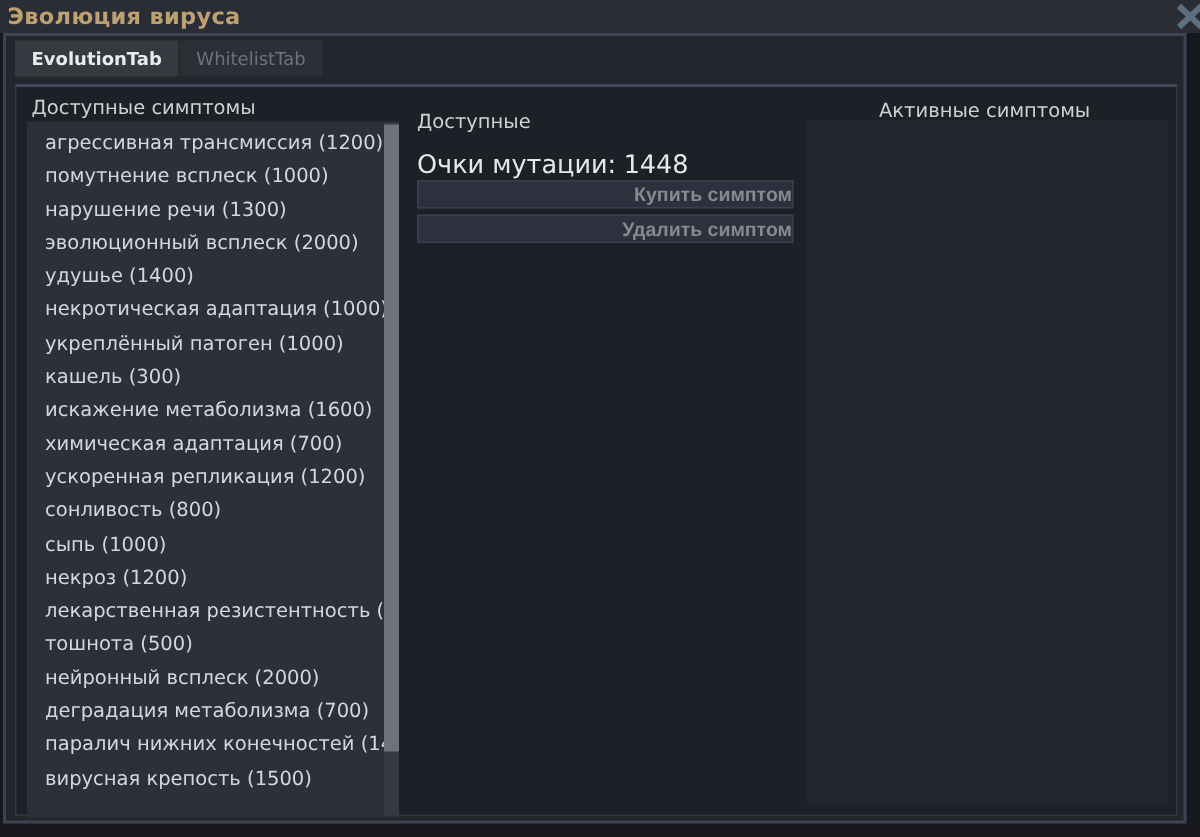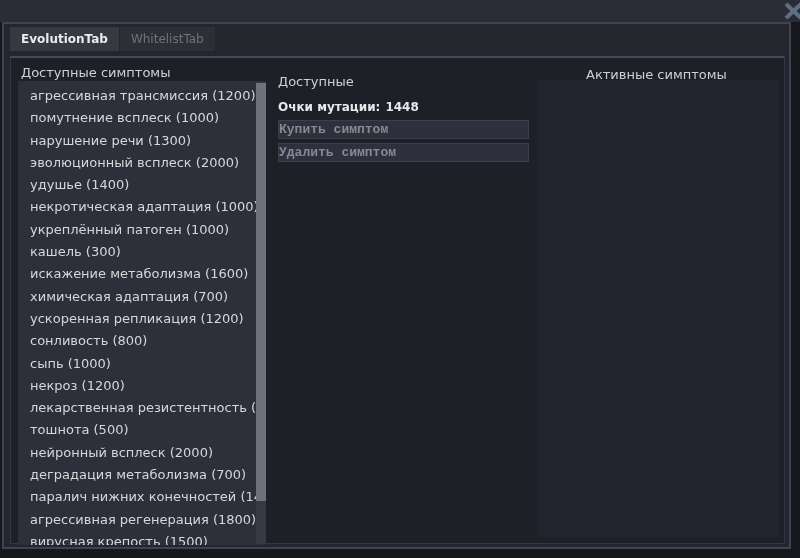--- a/index.html
+++ b/index.html
@@ -37,41 +37,42 @@
     background:#2d303b; overflow:hidden; padding-top:4px; }
   .avail-list .row { height:22.3px; line-height:22.3px; padding:0 12px;
     font-size:13px; color:#d5d7da; white-space:nowrap; overflow:hidden; cursor:pointer; }
   .scrollbar { position:absolute; right:1px; top:1px; bottom:1px; width:10px;
     background:#373a44; }
   .scrollbar .thumb { position:absolute; left:0; right:0; top:1px; height:90.5%;
     background:#6f727a; }
 
   
   .desc-header { left:267px; top:16px; }
-  .mutation { position:absolute; left:267px; top:42px; font-size:12px;
-    font-weight:bold; color:#e7e8ea; }
+  .mutation { position:absolute; left:267px; top:42px; font-size:17px;
+    font-weight:normal; color:#e7e8ea; }
   .mutation .val { margin-left:5px; }
   .btn { position:absolute; left:267px; width:251px; height:19px;
     background:#2e313d; border:1px solid #3b3f4f; color:#868990;
-    font-size:13px; font-weight:bold; text-align:left; line-height:17px;
-    cursor:pointer; font-family:Liberation Mono, monospace; }
+    font-size:13px; font-weight:bold; text-align:right; line-height:17px;
+    cursor:pointer; font-family:Liberation Sans, sans-serif; }
   .btn-buy { top:62px; }
   .btn-remove { top:85px; }
 
   
   .active-header { left:527px; top:9px;margin-left:48px; }
   .active-list { position:absolute; left:527px; top:22px; width:241px;
     height:457px; background:#22242e; overflow:hidden; }
 </style>
 </head>
 <body>
 
 <div class="stage">
 
   <div class="titlebar">
+    <span class="title">Эволюция вируса</span>
     <span class="close-btn">
       <svg width="24" height="20" viewBox="0 0 24 20">
         <line x1="4" y1="3" x2="19" y2="17" stroke="#5d6f83" stroke-width="4"></line>
         <line x1="19" y1="3" x2="4" y2="17" stroke="#5d6f83" stroke-width="4"></line>
       </svg>
     </span>
   </div>
 
   <div class="frame">
 
@@ -117,21 +118,20 @@
           <div class="row">лекарственная резистентность (1400)</div>
 
           <div class="row">тошнота (500)</div>
 
           <div class="row">нейронный всплеск (2000)</div>
 
           <div class="row">деградация метаболизма (700)</div>
 
           <div class="row">паралич нижних конечностей (1400)</div>
 
-          <div class="row">агрессивная регенерация (1800)</div>
 
           <div class="row">вирусная крепость (1500)</div>
         </div>
       <div class="scrollbar" style="left:245px; top:24px; bottom:auto; height:462px; right:auto;">
         <div class="thumb"></div>
       </div>
 
       <div class="section-label desc-header">Доступные</div>
 
       <div class="mutation">

